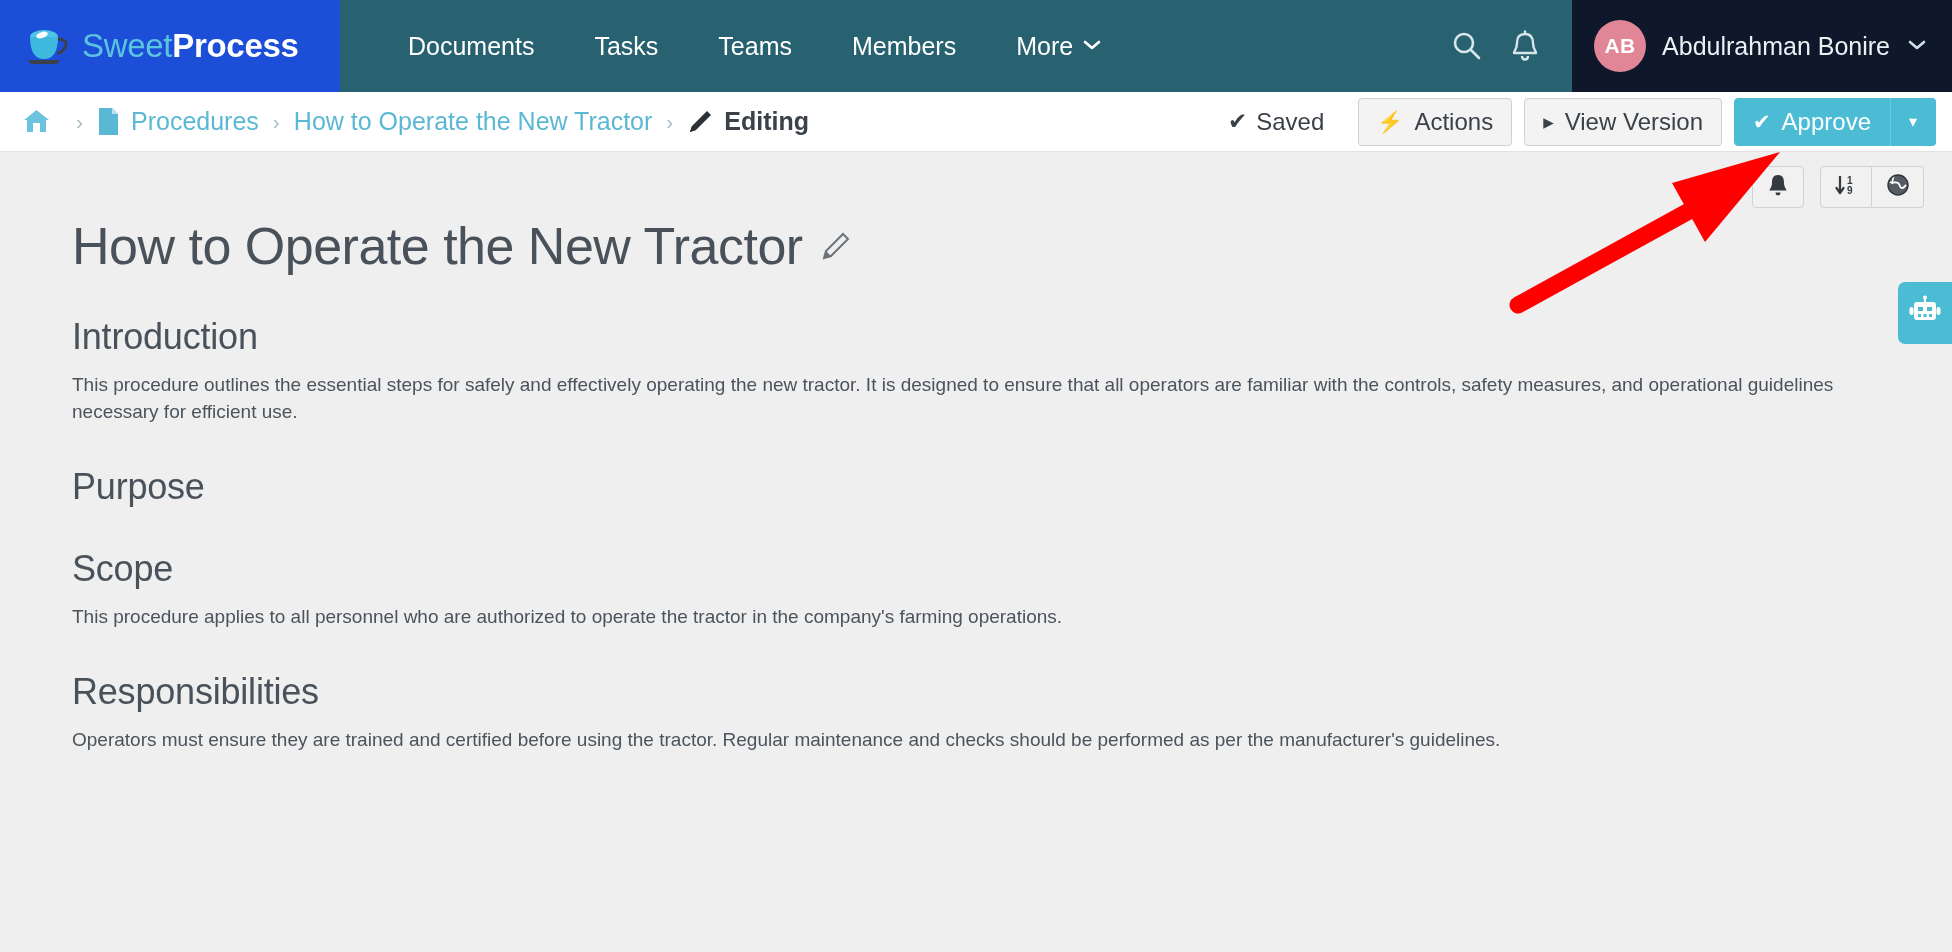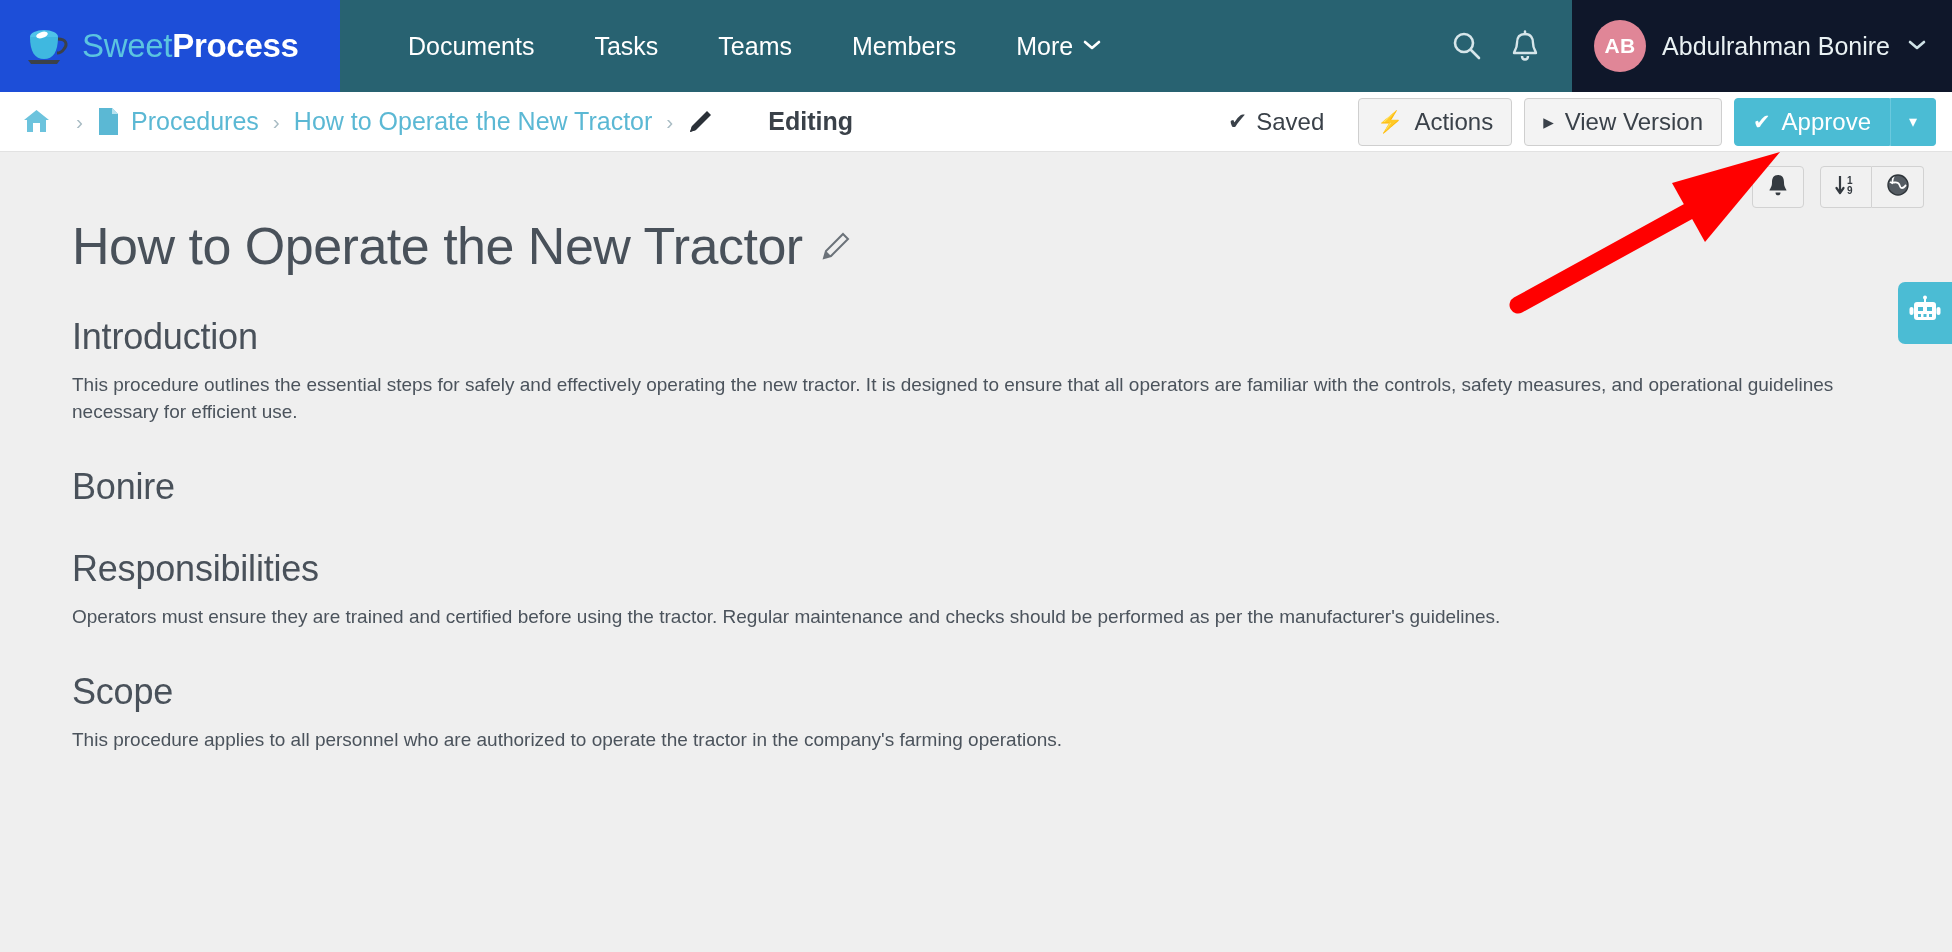--- a/index.html
+++ b/index.html
@@ -70,21 +70,21 @@
     align-items: center;
     padding: 0 16px 0 22px;
     border-bottom: 1px solid #e2e2e2;
     position: relative;
   }
   .crumbs { display: flex; align-items: center; flex: 1 1 auto; }
   .crumb {
     display: flex; align-items: center;
     color: #5bb8d4; font-size: 25px; white-space: nowrap; cursor: pointer;
   }
-  .crumb.current { color: #3a4149; font-weight: 700; cursor: default; gap: 44px; }
+  .crumb.current { color: #3a4149; font-weight: 700; cursor: default; }
   .crumb-sep { color: #a9bcc4; font-size: 21px; margin: 0 14px; }
   .crumb-ico { margin-right: 11px; display: flex; align-items: center; }
 
   .crumb-actions { display: flex; align-items: center; }
   .saved {
     color: #3a4149; font-size: 24px; display: flex; align-items: center;
     margin-right: 22px; white-space: nowrap;
   }
   .saved .tick { font-size: 23px; margin-right: 9px; }
 
@@ -345,31 +345,31 @@
       </svg>
     </span>
   </div>
 
   <div class="sec-block">
     <h2 class="sec">Introduction</h2>
     <p class="body">This procedure outlines the essential steps for safely and effectively operating the new tractor. It is designed to ensure that all operators are familiar with the controls, safety measures, and operational guidelines necessary for efficient use.</p>
   </div>
 
   <div class="sec-block">
-    <h2 class="sec">Bonire</h2>
+    <h2 class="sec">Purpose</h2>
+  </div>
+
+  <div class="sec-block">
+    <h2 class="sec">Scope</h2>
+    <p class="body">This procedure applies to all personnel who are authorized to operate the tractor in the company's farming operations.</p>
   </div>
 
   <div class="sec-block">
     <h2 class="sec">Responsibilities</h2>
     <p class="body">Operators must ensure they are trained and certified before using the tractor. Regular maintenance and checks should be performed as per the manufacturer's guidelines.</p>
-  </div>
-
-  <div class="sec-block">
-    <h2 class="sec">Scope</h2>
-    <p class="body">This procedure applies to all personnel who are authorized to operate the tractor in the company's farming operations.</p>
   </div>
 </div>
 
 <div class="chat-tab">
   <span>
     <svg width="34" height="32" viewBox="0 0 34 32">
       <line x1="17" y1="2" x2="17" y2="7" stroke="#ffffff" stroke-width="2"></line>
       <circle cx="17" cy="2.5" r="2" fill="#ffffff"></circle>
       <rect x="6" y="7" width="22" height="18" rx="3" fill="#ffffff"></rect>
       <rect x="1.5" y="12" width="4" height="8" rx="2" fill="#ffffff"></rect>

